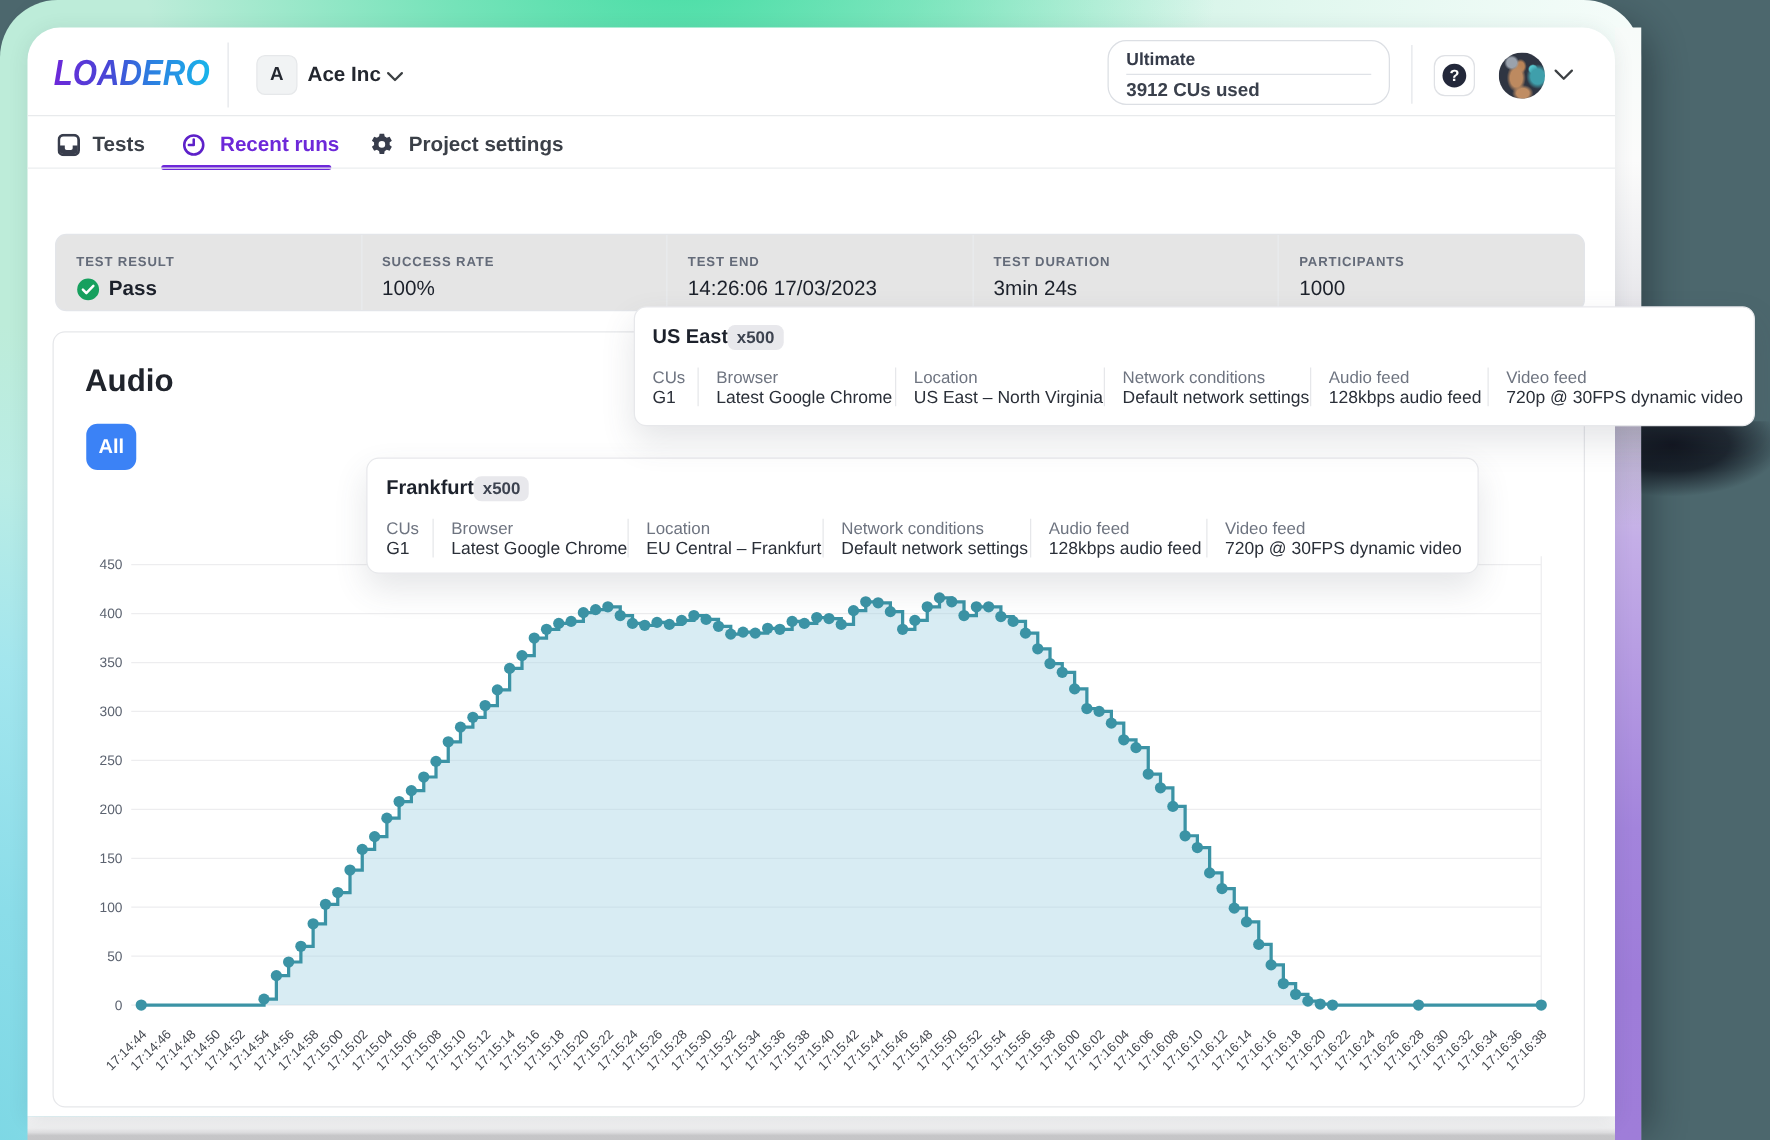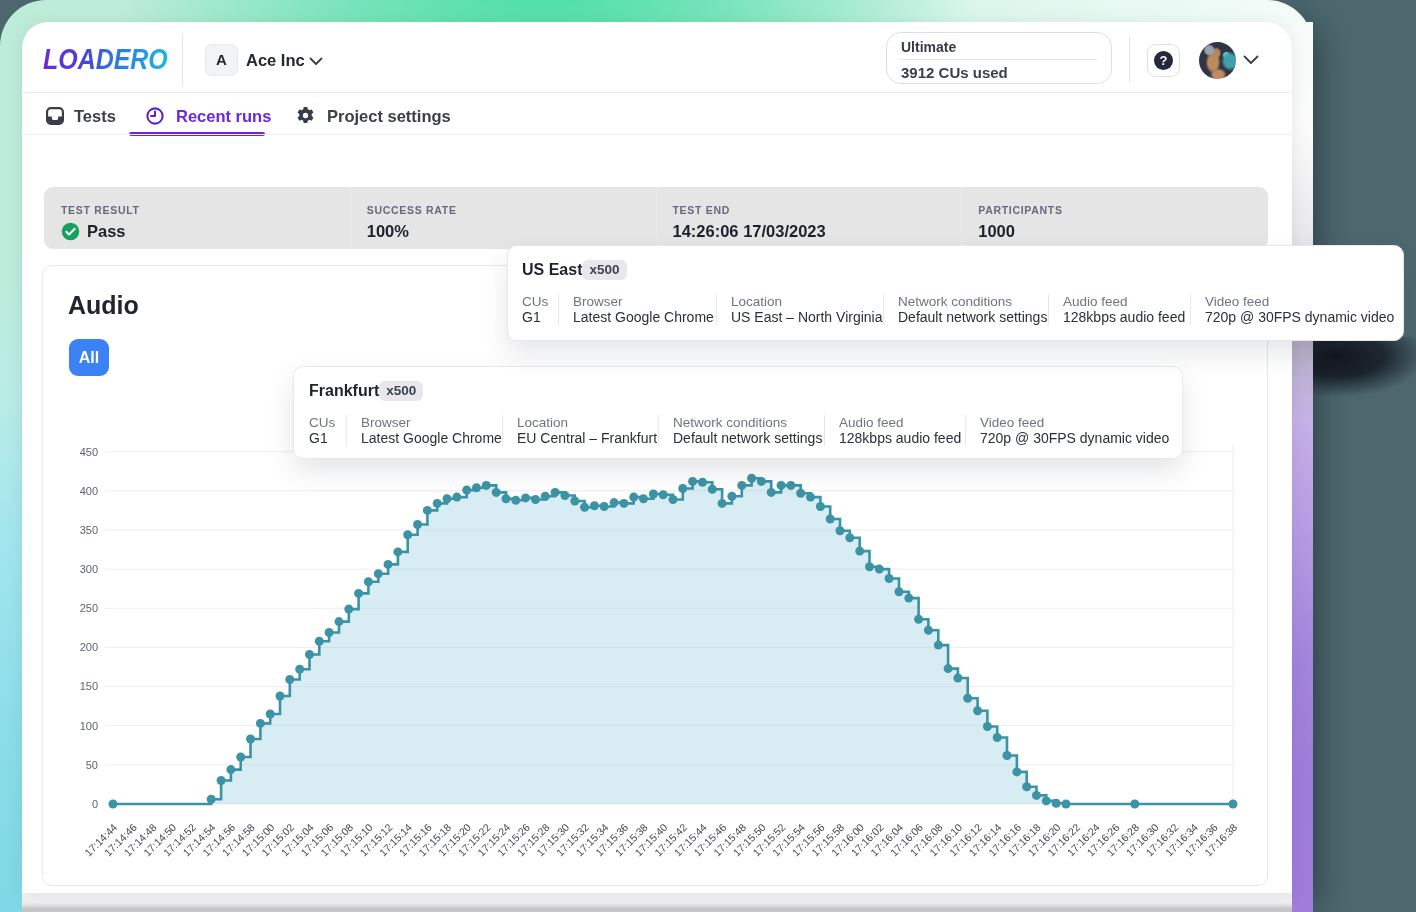--- a/index.html
+++ b/index.html
@@ -62,21 +62,21 @@
 .nav-ico { position:absolute; }
 .nav-txt { position:absolute; font-size:16.5px; font-weight:bold; color:#3b4048; }
 .underline { position:absolute; left:129px; top:132px; width:136px; height:3.5px; background:#6d28d9; border-radius:2px; }
 
 
 .statsbar { position:absolute; left:44px; top:168px; width:1224px; height:62px; border:1px solid #e3e5e9;
   border-radius:9px; display:flex; background:#e5e5e5;margin-top:19px; }
 .scell { flex:1 1 0; border-left:1px solid #e9ebee; padding:16px 0 0 16px; }
 .scell:first-child { border-left:none; }
 .slab { font-size:10.5px; font-weight:bold; letter-spacing:0.7px; color:#646b79; }
-.sval { margin-top:6px; font-size:16.5px; color:#1c212b;font-weight:bold; }
+.sval { margin-top:6px; font-size:16.5px; color:#1c212b; }
 .passwrap { display:flex; align-items:center; gap:7px; }
 .passwrap svg { margin-top:-1px; }
 .passwrap b { font-size:16.5px; }
 
 
 .panel { position:absolute; left:42px; top:265px; width:1226px; height:621px; border:1px solid #e6e7ea;
   border-radius:10px; background:#fff; }
 .loadtitle { position:absolute; left:68px; top:291px; font-size:25px; font-weight:bold; color:#20242c; }
 .allbtn { position:absolute; left:69px; top:339px; width:40px; height:37px; background:#3b82f6;
   border-radius:9px; color:#fff; font-size:16px; font-weight:bold; text-align:center; line-height:37px; }
@@ -157,20 +157,24 @@
         </span>
       </div>
     </div>
     <div class="scell">
       <div class="slab">SUCCESS RATE</div>
       <div class="sval">100%</div>
     </div>
     <div class="scell">
       <div class="slab">TEST END</div>
       <div class="sval">14:26:06 17/03/2023</div>
+    </div>
+    <div class="scell">
+      <div class="slab">TEST DURATION</div>
+      <div class="sval">3min 24s</div>
     </div>
     <div class="scell">
       <div class="slab">PARTICIPANTS</div>
       <div class="sval">1000</div>
     </div>
   </div>
 
 <div class="panel"></div>
 <div class="loadtitle">Audio</div>
 <div class="allbtn">All</div>

